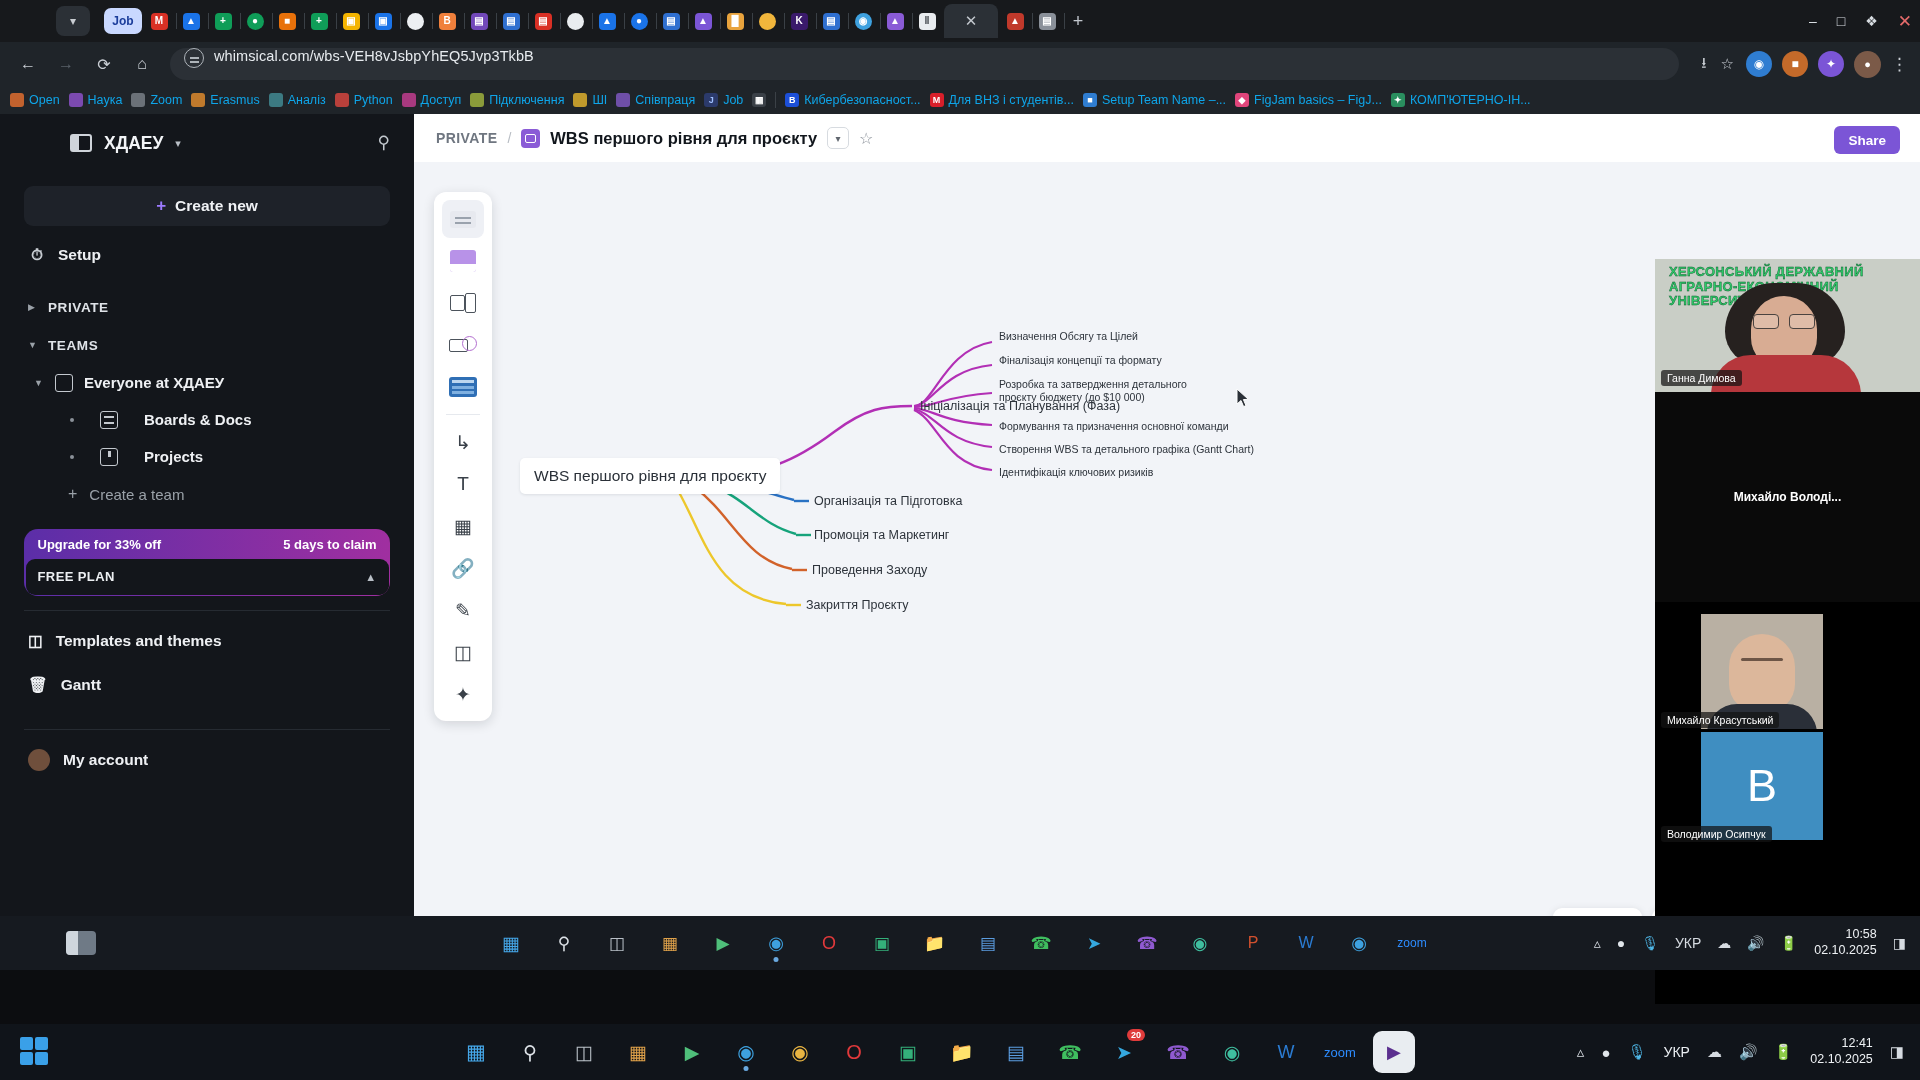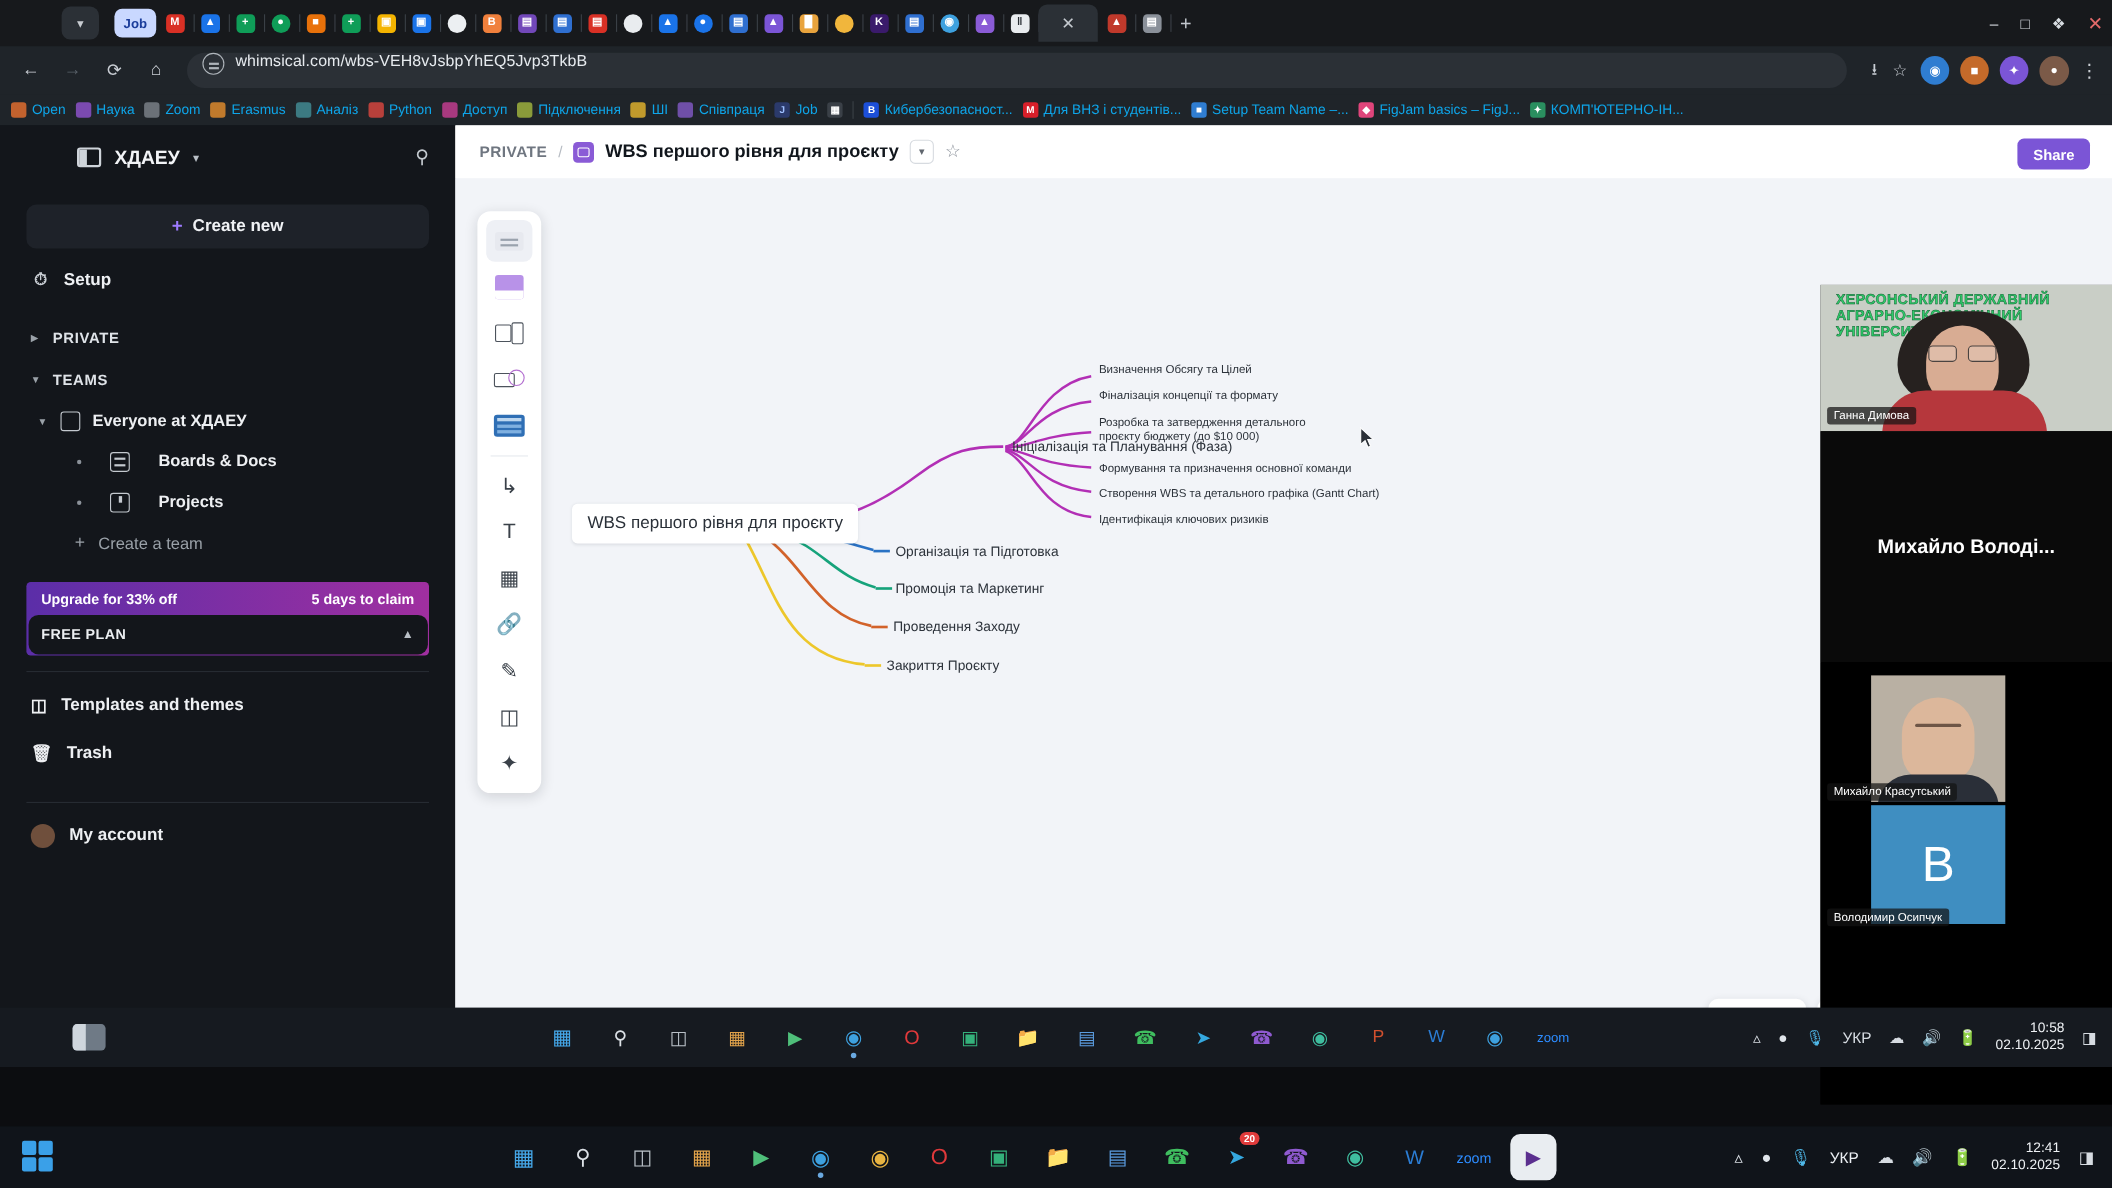--- a/index.html
+++ b/index.html
@@ -127,21 +127,21 @@
   .leaf-ic.bd:before { content:''; position:absolute; left:3px; right:3px; top:4px; height:2px; background:#c4c9cf; }
   .leaf-ic.bd:after  { content:''; position:absolute; left:3px; right:3px; bottom:4px; height:2px; background:#c4c9cf; }
   .leaf-ic.pr:before { content:''; position:absolute; left:7px; top:2px; width:2.5px; height:6px; background:#c4c9cf; }
   .leaf-ic.ps:before { content:''; position:absolute; left:4px; bottom:4px; width:4px;height:4px;border-radius:50%;background:#c4c9cf;}
   .leaf-ic.ps:after  { content:''; position:absolute; left:4px; bottom:4px; width:9px;height:9px;
                        border:1.6px solid #c4c9cf; border-left:none;border-bottom:none; border-radius:0 8px 0 0;}
   .sb-create-team { height: 38px; display:flex; align-items:center; gap:12px; padding-left: 44px;
                     color:#9aa1a8; font-size: 15px; }
   .sb-create-team .plus { font-size: 16px; }
 
-  .upgrade-card { margin-top: 16px; border-radius: 4px; overflow: hidden;
+  .upgrade-card { margin-top: 16px; border-radius: 14px; overflow: hidden;
                   background: linear-gradient(90deg,#5b2ea8 0%, #a02fa0 100%); padding: 1.5px; }
   .upg-top { height: 28px; display: flex; align-items: center; justify-content: space-between;
              padding: 0 12px; color: #fff; font-size: 13px; font-weight: 700; }
   .upg-bot { height: 36px; background: #13161b; border-radius: 9px; display: flex;
              align-items: center; justify-content: space-between; padding: 0 12px;
              color: #eceff2; font-size: 13px; font-weight: 700; letter-spacing: .4px; }
   .upg-bot .chev { color: #b9bfc6; font-size: 11px; }
 
   .sb-divider { height: 1px; background: #262b32; margin: 14px 0 8px; }
 
@@ -236,21 +236,21 @@
               background: #d8ac93; border-radius: 33px 33px 30px 30px; }
   .v1 .glasses { position: absolute; left: 28px; top: 31px; width: 62px; height: 14px; }
   .v1 .glasses:before, .v1 .glasses:after { content:''; position:absolute; top:0; width:24px; height:13px;
        border:1.6px solid #4a4340; border-radius:4px; background: rgba(255,255,255,.2); }
   .v1 .glasses:before { left: 0; } .v1 .glasses:after { right: 0; }
   .v1 .body { position: absolute; left: -14px; top: 72px; width: 150px; height: 62px;
               background: #b6373c; border-radius: 40px 40px 0 0; }
   .vname { position: absolute; left: 6px; bottom: 6px; background: rgba(20,20,20,.72);
            color: #fff; font-size: 10.5px; padding: 2px 6px; border-radius: 3px; }
   .v2 { height: 210px; background: #0a0a0a; display: flex; align-items: center; justify-content: center; }
-  .v2 .nm { color: #fff; font-size: 18px; font-weight: 700; }
+  .v2 .nm { color: #fff; font-size: 12px; font-weight: 700; }
   .v3 { height: 248px; background: #000; position: relative; }
   .v3 .inner { position: absolute; left: 46px; top: 12px; width: 122px; height: 115px;
                background: #b9b0a3; overflow: hidden; }
   .v3 .head { position: absolute; left: 28px; top: 20px; width: 66px; height: 78px;
               background: #dcb79b; border-radius: 33px 33px 28px 28px; }
   .v3 .brow { position: absolute; left: 40px; top: 44px; width: 42px; height: 3px; background: #6d5546;
               border-radius: 2px; }
   .v3 .shoulders { position: absolute; left: 6px; top: 90px; width: 110px; height: 30px; background: #2a2f38;
                    border-radius: 46px 46px 0 0; }
   .v3 .avatar-blue { position: absolute; left: 46px; top: 130px; width: 122px; height: 108px;
@@ -575,21 +575,21 @@
         </div>
 
         <div class="sb-divider"></div>
 
         <div class="sb-bottom-item">
           <span class="ic">◫</span>
           <span>Templates and themes</span>
         </div>
         <div class="sb-bottom-item">
           <span class="ic">🗑</span>
-          <span>Trash</span>
+          <span>Gantt</span>
         </div>
 
         <div class="sb-divider" style="margin-top:22px"></div>
 
         <div class="sb-bottom-item">
           <span class="user-av"></span>
           <span>My account</span>
         </div>
       </div>
 

